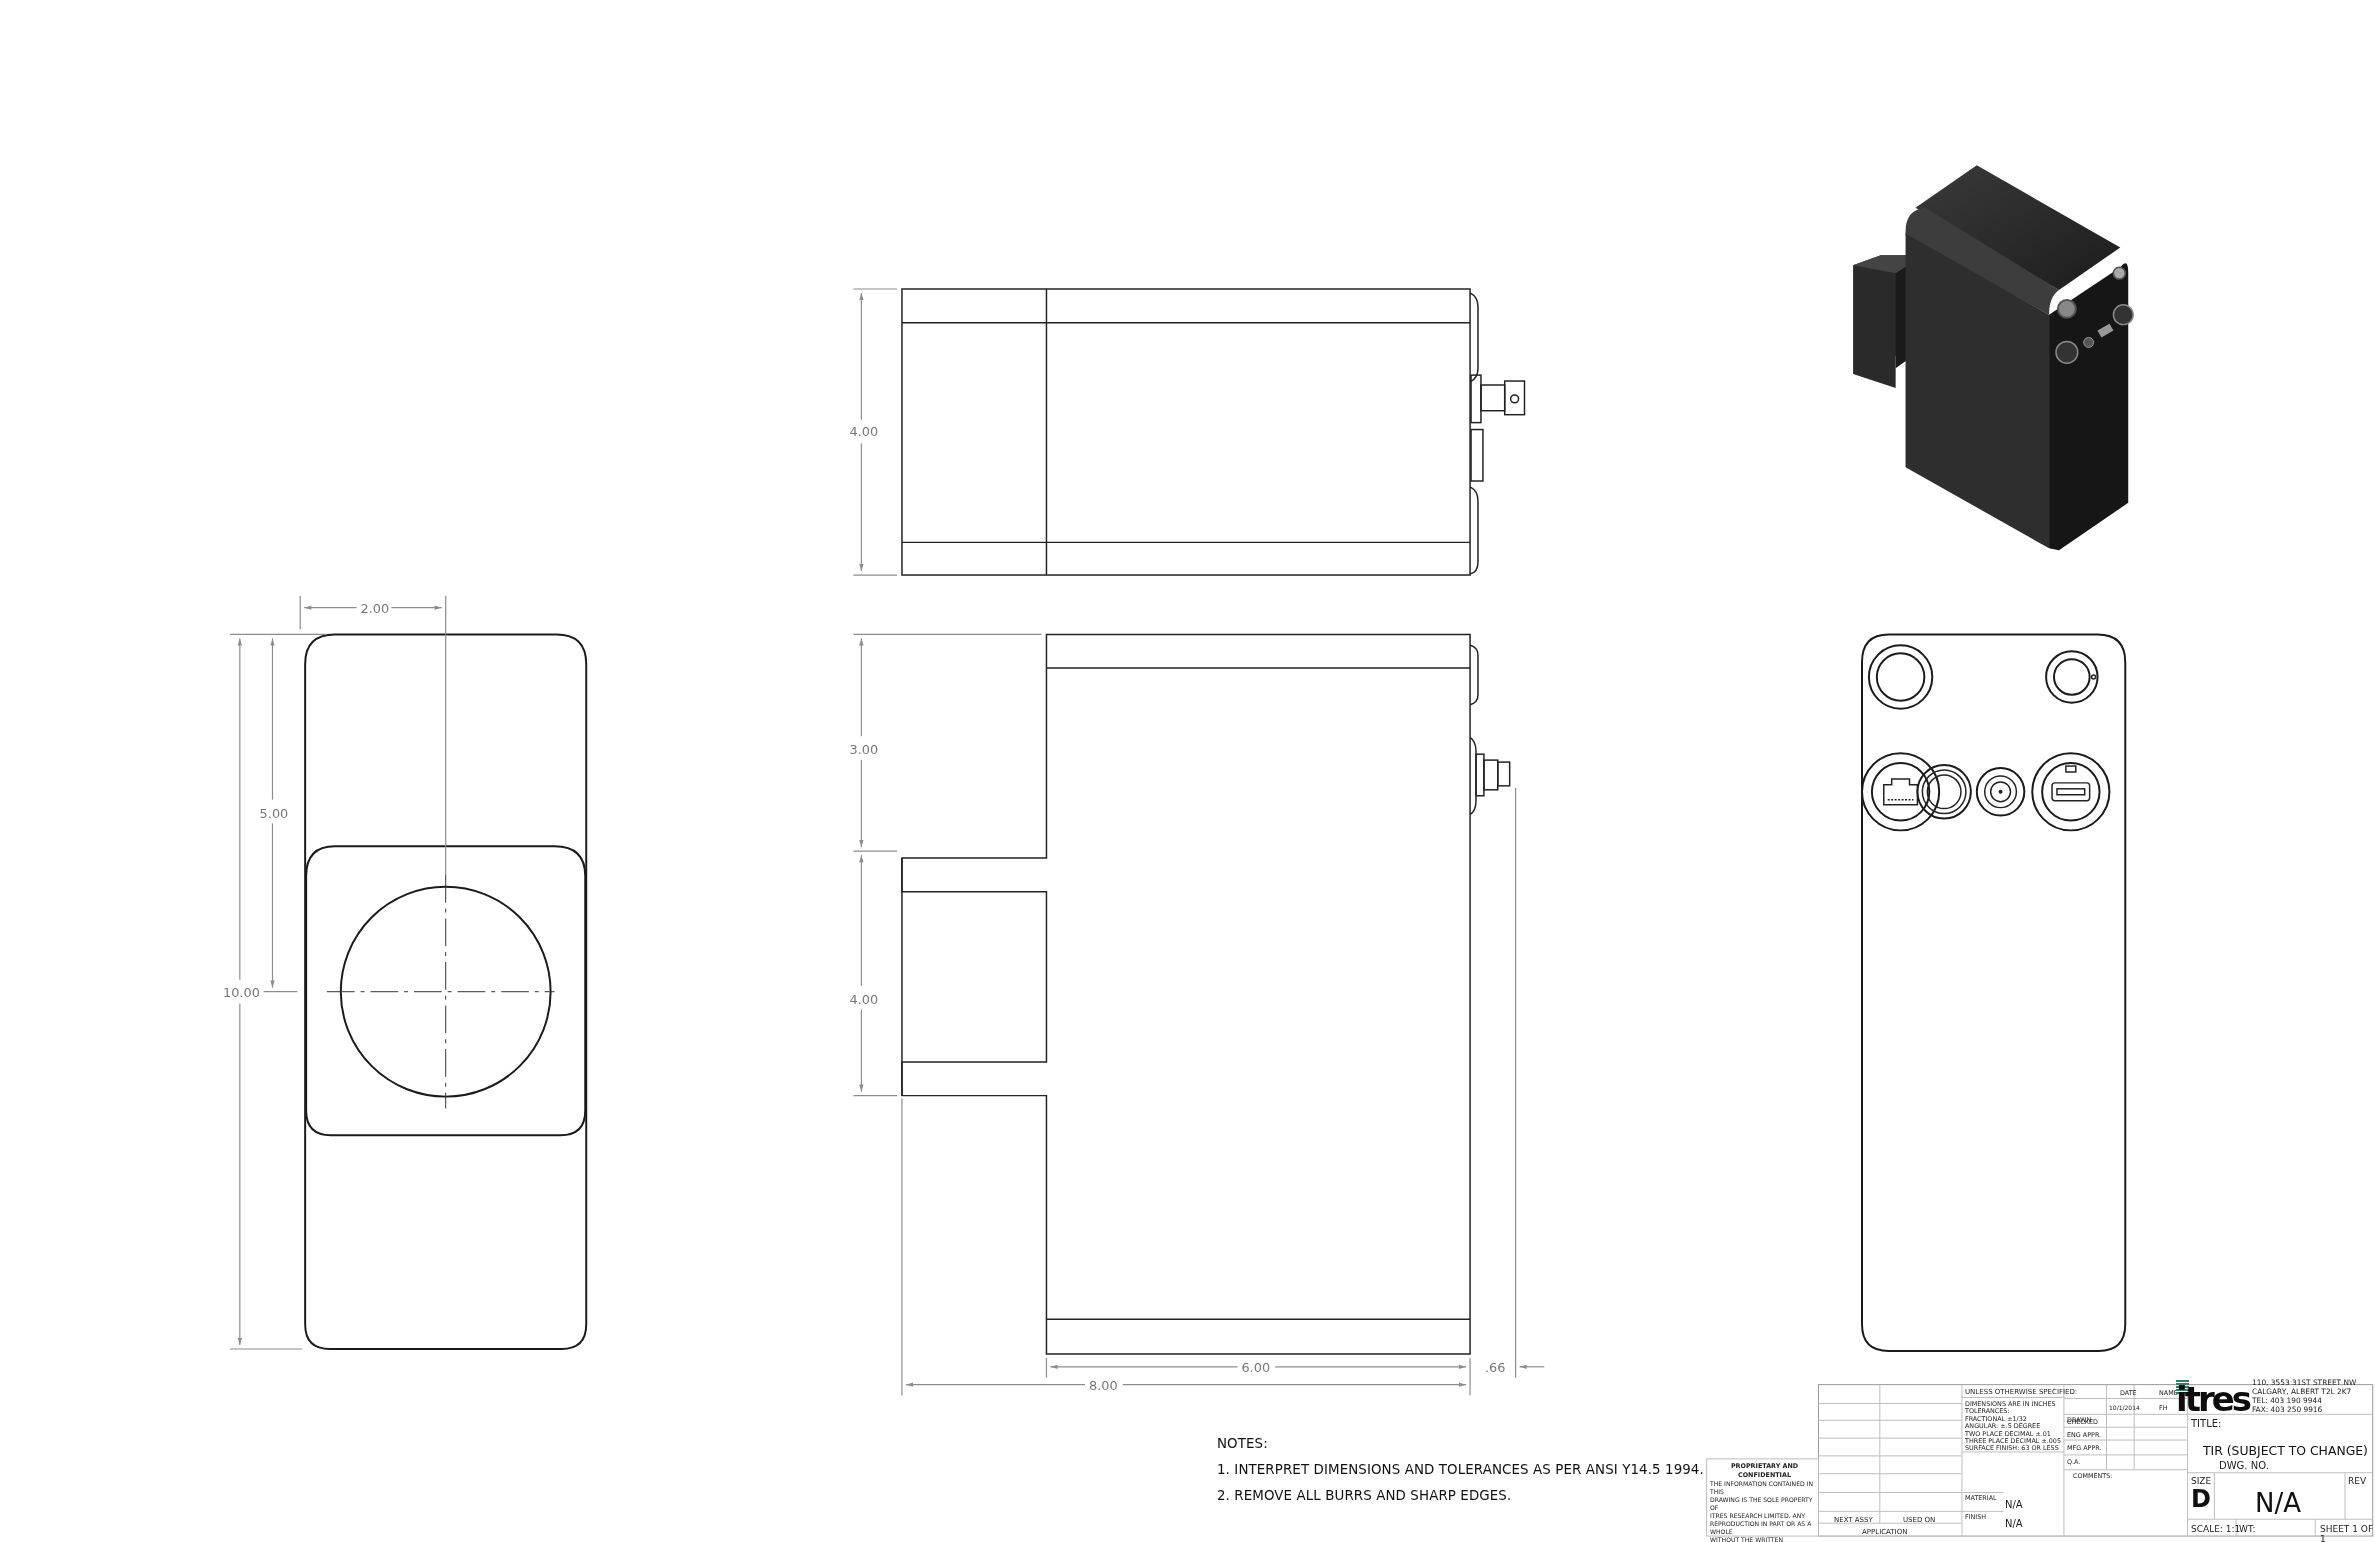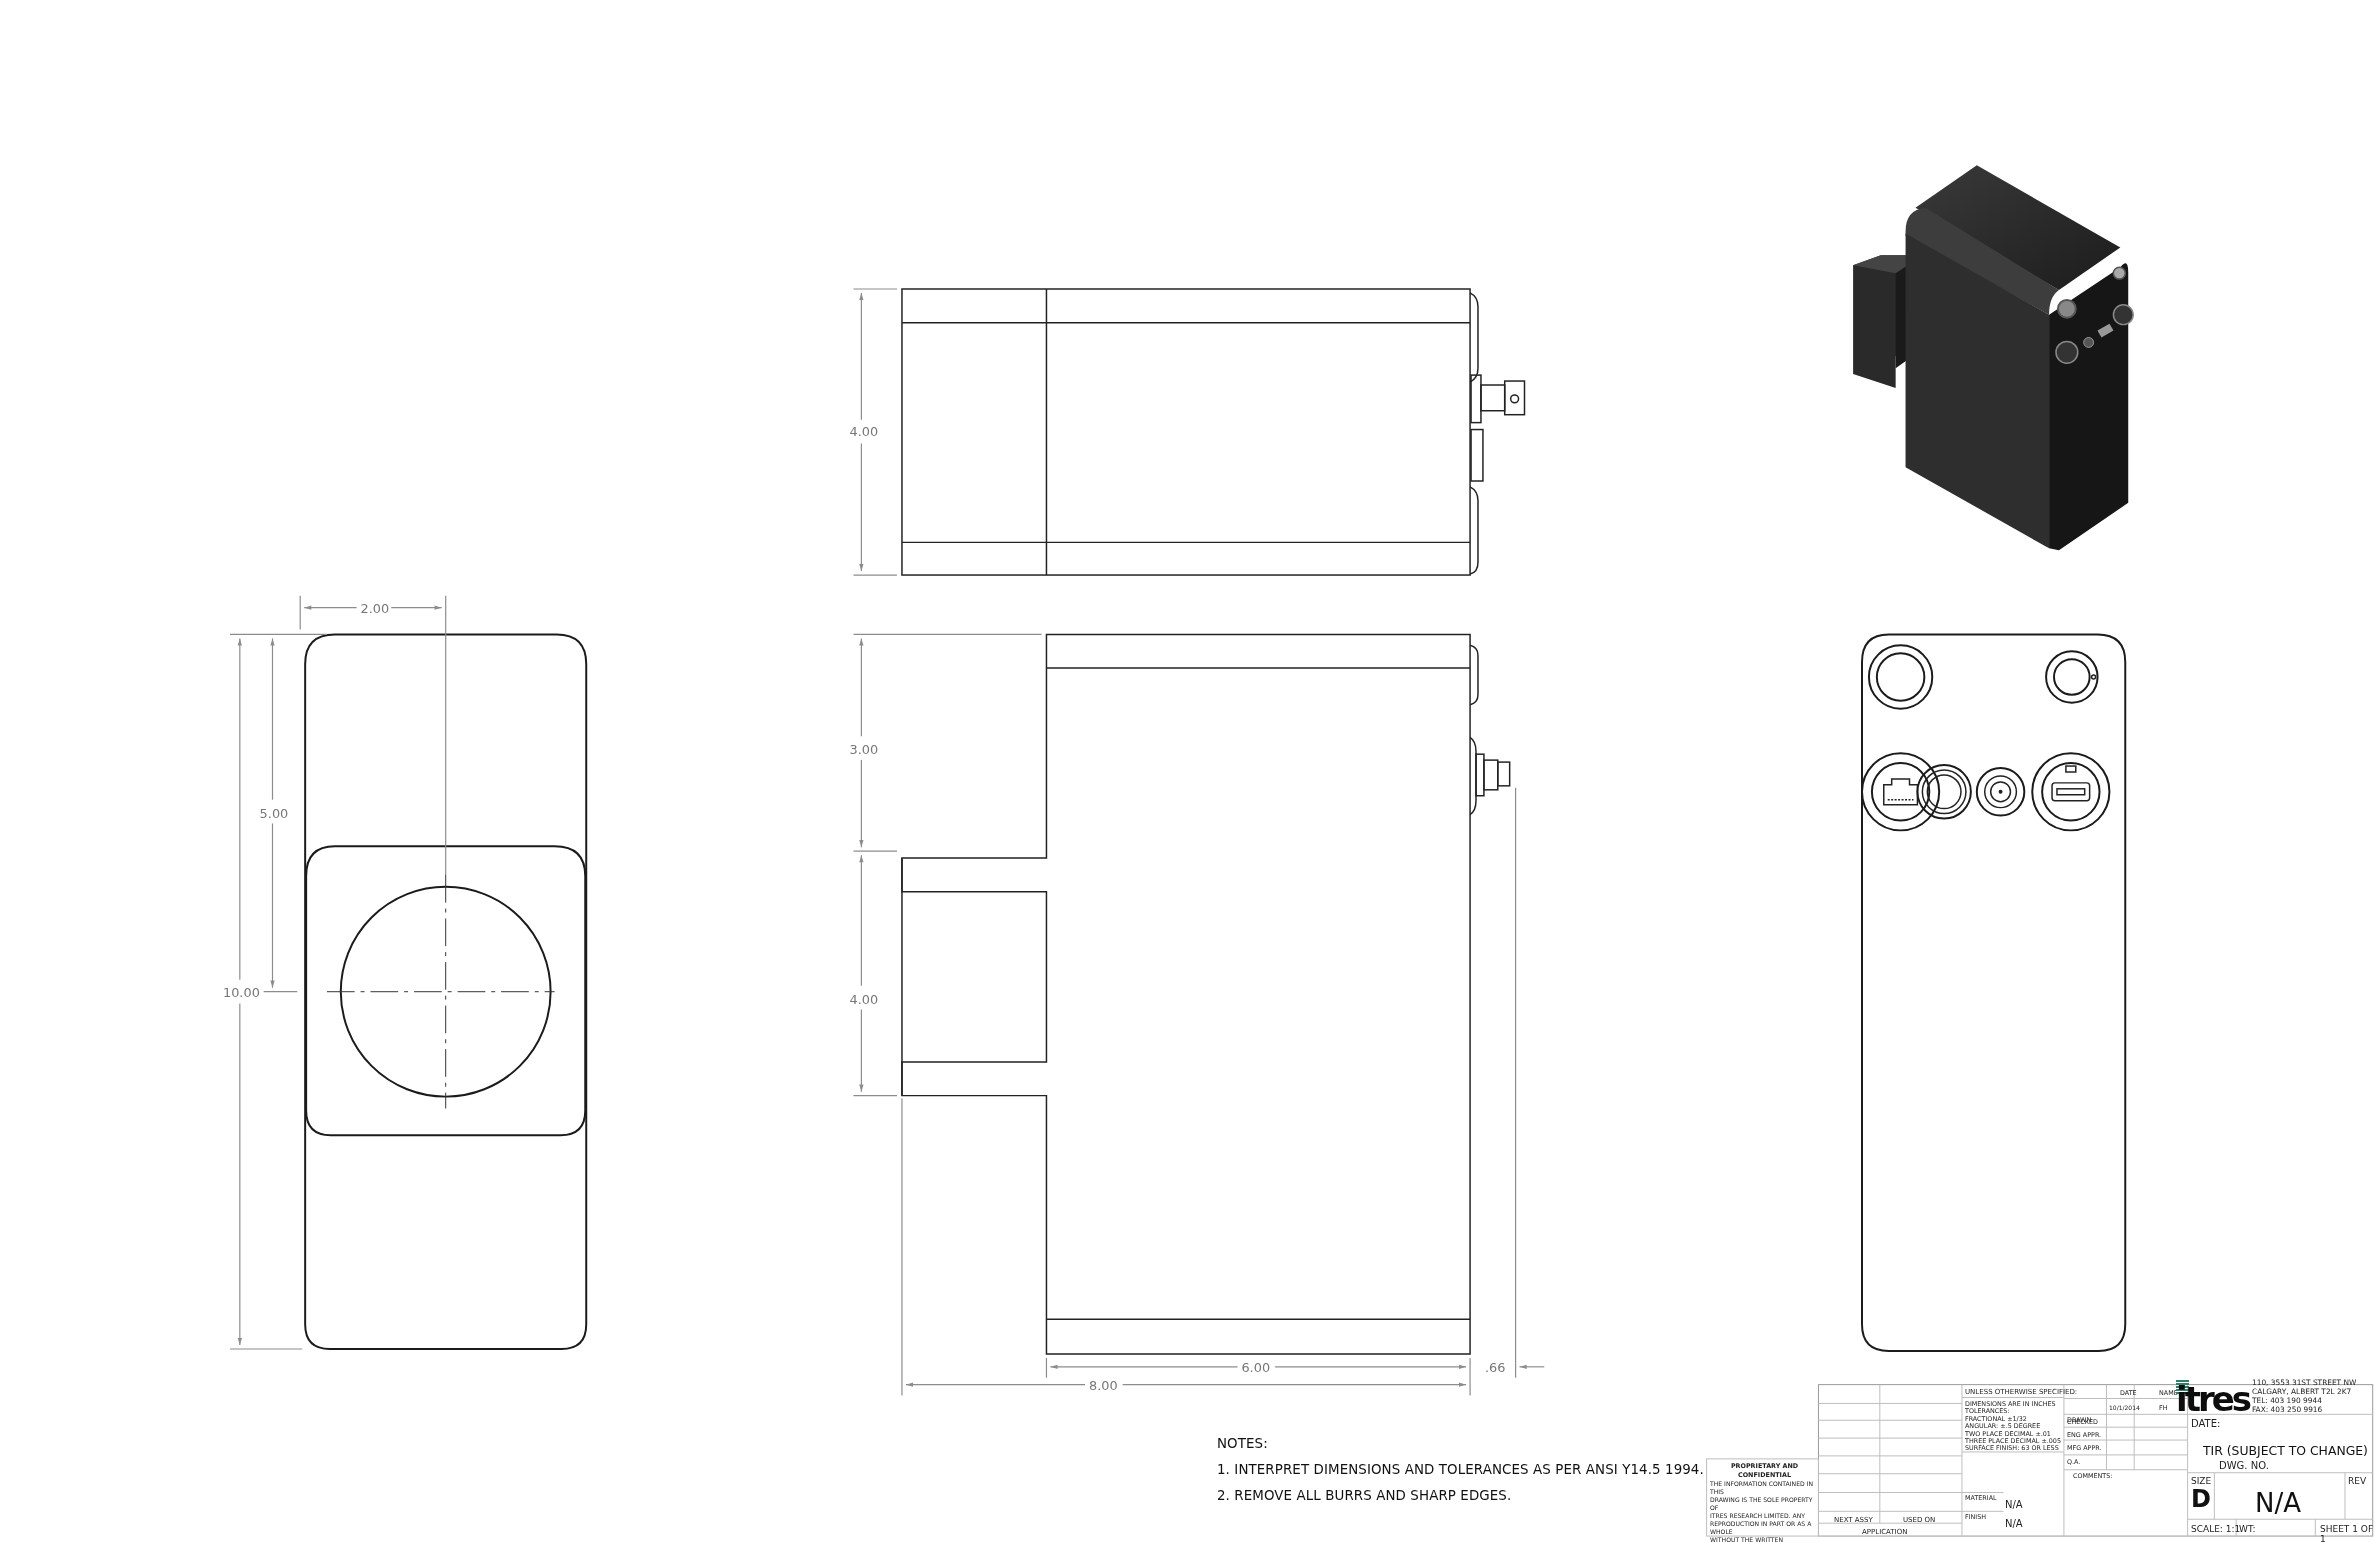--- a/index.html
+++ b/index.html
@@ -265,21 +265,21 @@
     <span></span>
   </div>
 <div class="logo">itres</div>
 <div class="addr">
   <div>110, 3553 31ST STREET NW</div>
   <div>CALGARY, ALBERT T2L 2K7</div>
   <div>TEL: 403 190 9944</div>
   <div>FAX: 403 250 9916</div>
 </div>
 
-<div class="small" style="left:2191px;top:1418px;font-size:10px;">DATE:</div>
+<div class="small" style="left:2191px;top:1418px;font-size:10px;">TITLE:</div>
 <div class="title-txt">TIR (SUBJECT TO CHANGE)</div>
 <div class="small" style="left:2191px;top:1476px;font-size:9px;">SIZE</div>
 <div class="sz" style="left:2191px;top:1485px;font-size:24px;">D</div>
 <div class="small" style="left:2219px;top:1460px;font-size:10px;">DWG.  NO.</div>
 <div class="big" style="left:2255px;top:1488px;font-size:26px;">N/A</div>
 <div class="small" style="left:2348px;top:1476px;font-size:9px;">REV</div>
 <div class="small" style="left:2191px;top:1524px;font-size:9px;">SCALE: 1:1</div>
 <div class="small" style="left:2239px;top:1524px;font-size:9px;">WT:</div>
 <div class="small" style="left:2320px;top:1524px;font-size:9px;">SHEET 1 OF 1</div>
 

